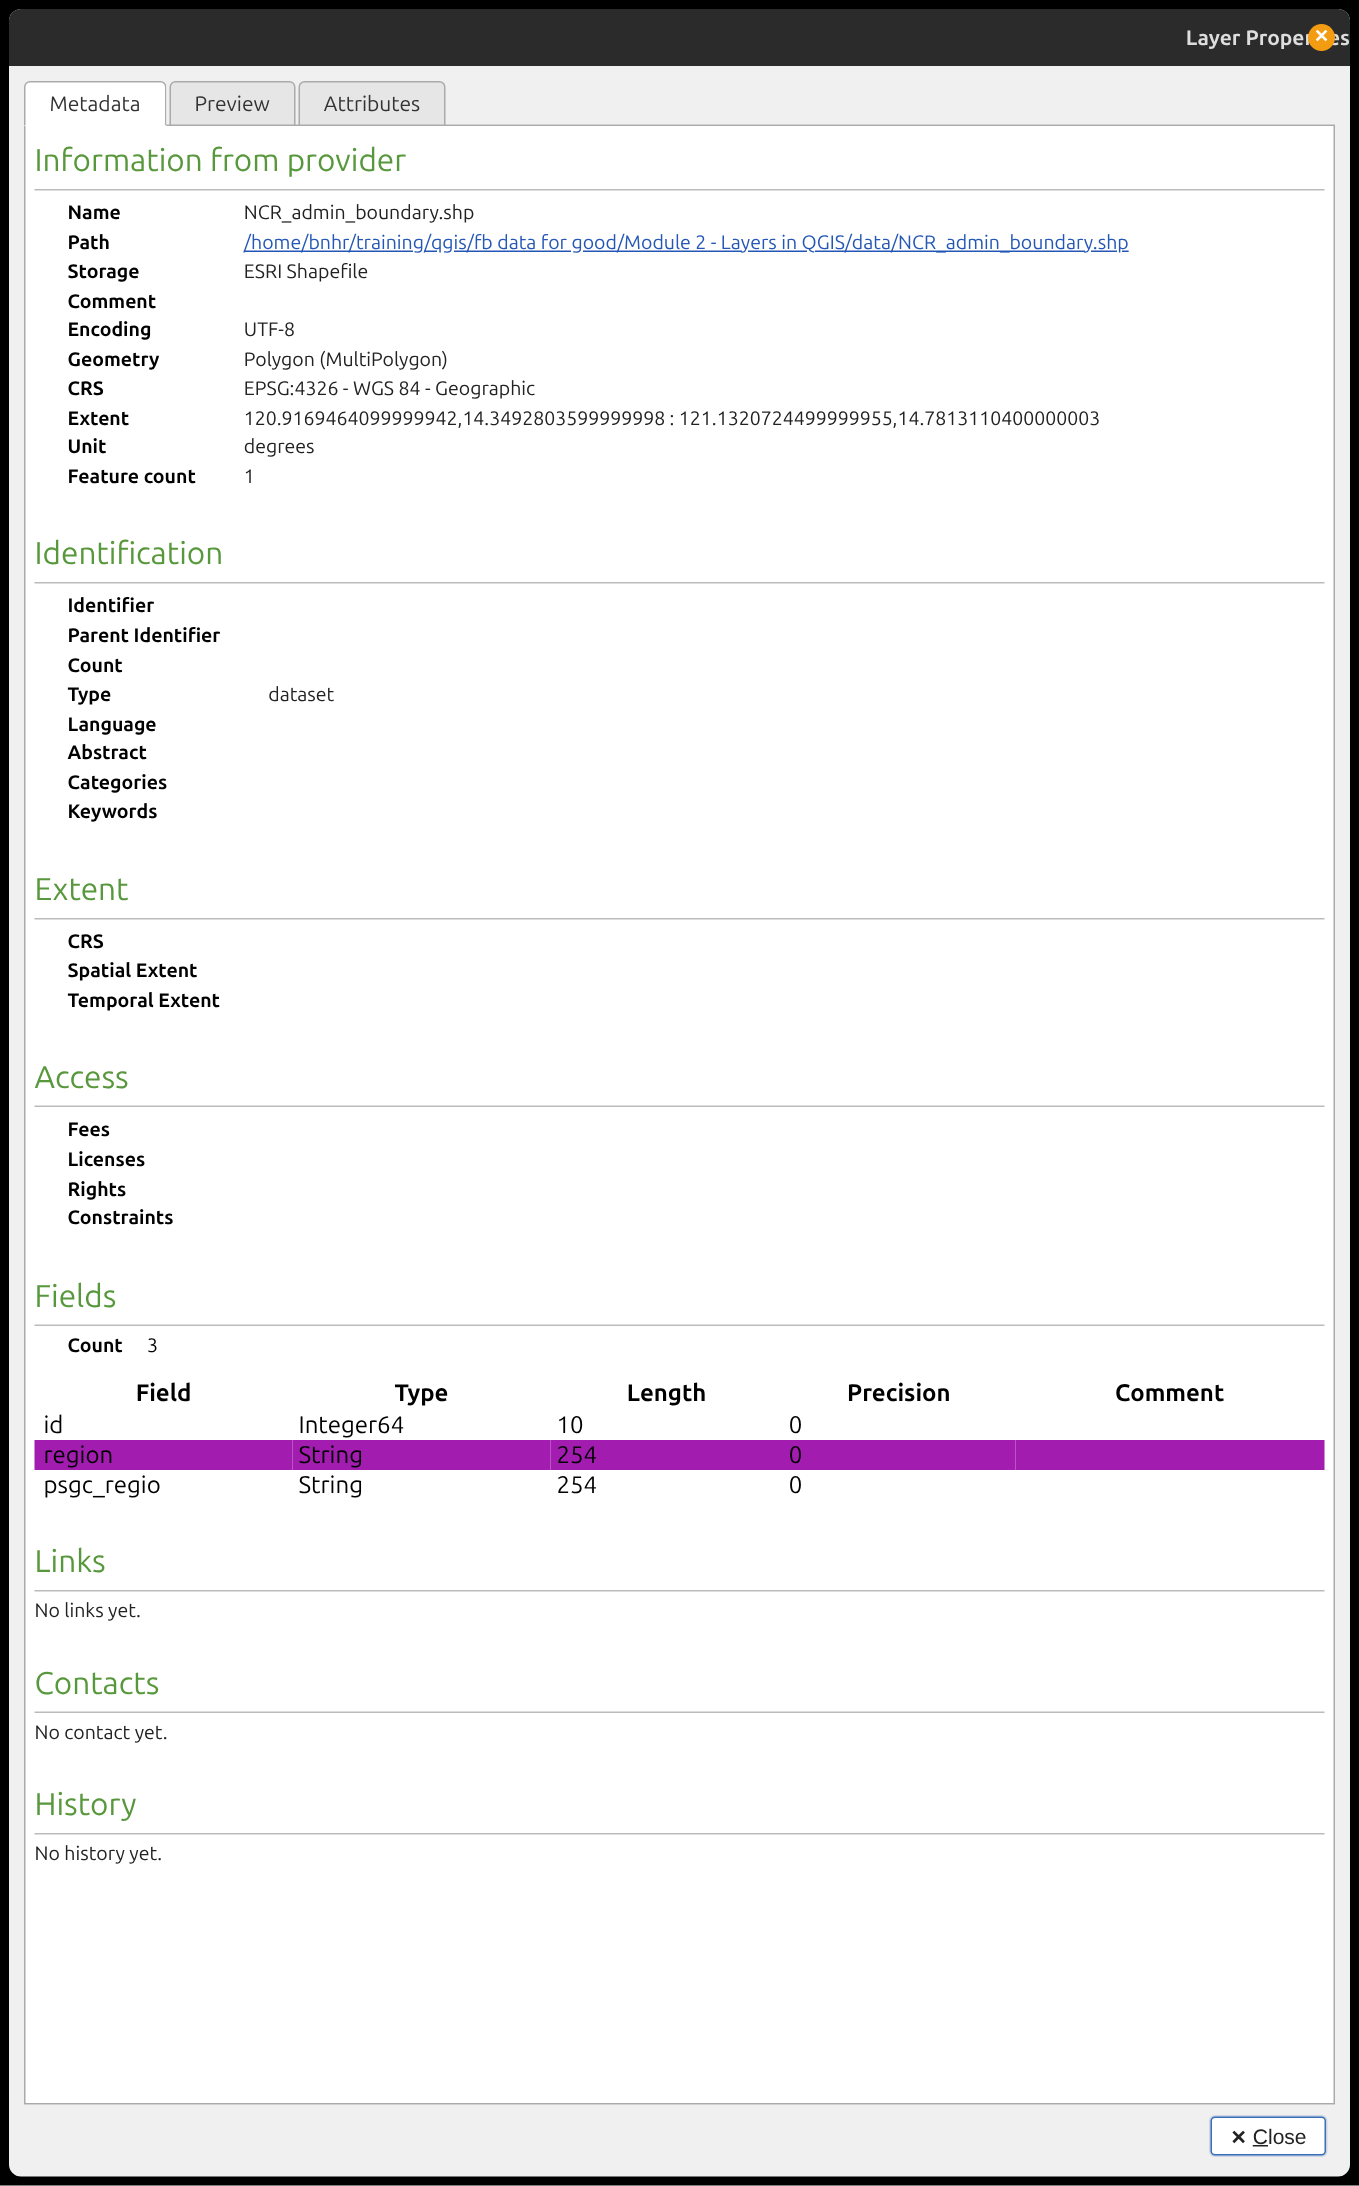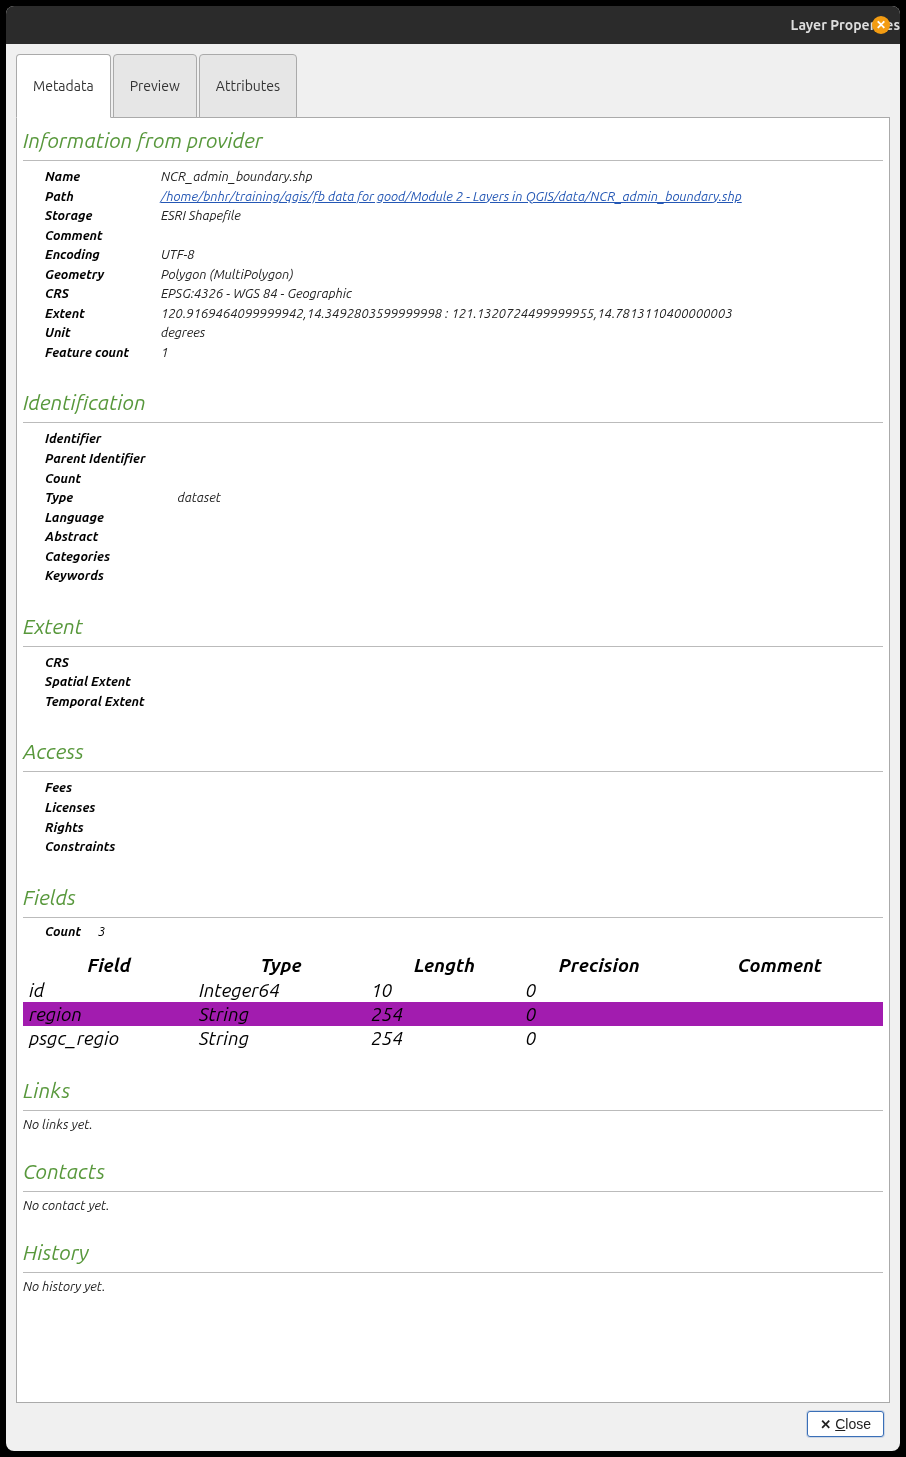--- a/index.html
+++ b/index.html
@@ -57,21 +57,21 @@
     overflow: hidden;
   }
   .tabbar {
     display: flex;
     gap: 0;
     margin-bottom: -1px;
     z-index: 2;
     position: relative;
   }
   .tab {
-    padding: 23px 16px;
+    padding: 6px 16px;
     border: 1px solid #aaa;
     border-bottom: 1px solid #aaa;
     background: #e6e6e6;
     font-size: 14px;
     color: #333;
     cursor: pointer;
     border-top-left-radius: 4px;
     border-top-right-radius: 4px;
     margin-right: 2px;
   }
@@ -84,21 +84,20 @@
     border: 1px solid #aaa;
     background: #fff;
     position: relative;
     overflow: hidden;
   }
   .scroll-area {
     position: absolute;
     inset: 0;
     overflow-y: scroll;
     padding: 2px 6px 6px 6px;
-    font-style: italic;
   }
   .scroll-area::-webkit-scrollbar { width: 14px; }
   .scroll-area::-webkit-scrollbar-track { background: #f0f0f0; border-left:1px solid #ddd; }
   .scroll-area::-webkit-scrollbar-thumb { background: #c8c8c8; border:1px solid #bbb; }
   .scroll-area::-webkit-scrollbar-button { background:#eee; height:14px; border:1px solid #ccc;}
   h2.section {
     color: #58983c;
     font-weight: 400;
     font-size: 21px;
     margin-top: 8px;
@@ -132,21 +131,21 @@
   .fields-count {
     margin-left: 22px;
     font-size: 13px;
     margin-bottom: 14px;
     margin-top: 6px;
   }
   .fields-count .k { font-weight: 700; display: inline-block; width: 50px; }
   table.fields {
     width: 100%;
     border-collapse: collapse;
-    font-size: 19px;
+    font-size: 16px;
   }
   table.fields th {
     font-weight: 700;
     padding: 2px 4px;
     text-align: center;
   }
   table.fields td {
     padding: 1px 4px;
   }
   table.fields tr.row-even { background: #a21caf; }

